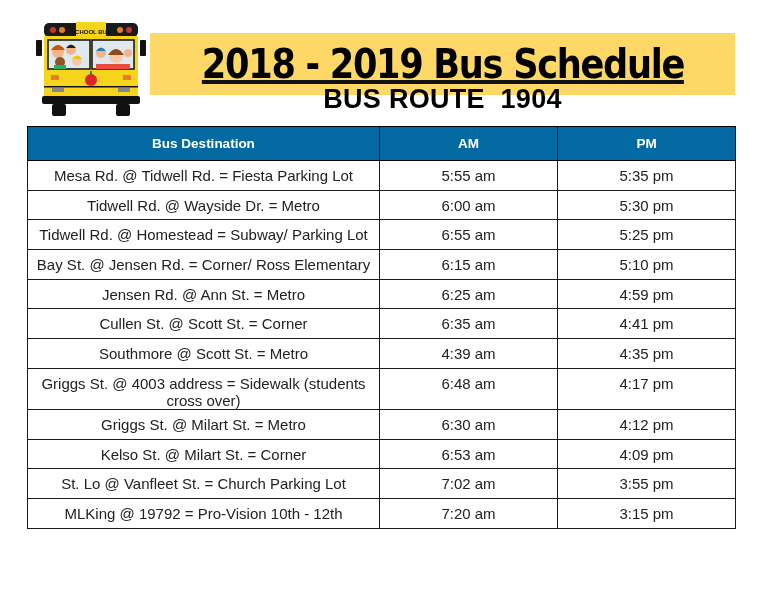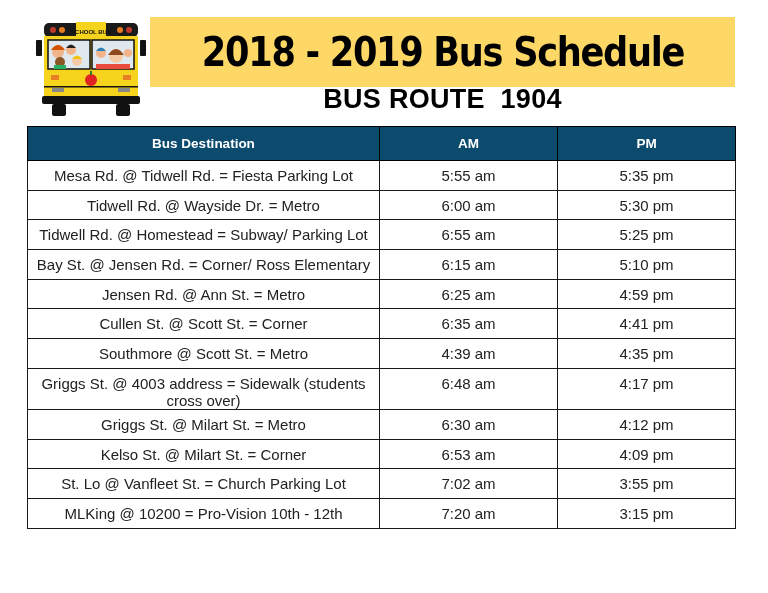--- a/index.html
+++ b/index.html
@@ -2,23 +2,23 @@
 <html><head>
   <meta charset="utf-8">
   <style>
     * { box-sizing: border-box; margin: 0; padding: 0; }
     html, body { width: 768px; height: 593px; background: #ffffff; overflow: hidden; }
     body { position: relative; font-family: "Liberation Sans", "DejaVu Sans", sans-serif; color: #111; }
 
     .bus-logo { position: absolute; left: 36px; top: 20px; width: 110px; height: 98px; }
 
     .title-banner {
-      position: absolute; left: 150px; top: 17px; width: 585px; height: 70px;
+      position: absolute; left: 150px; top: 33px; width: 585px; height: 62px;
       background: #fdd867;
-      display: flex; align-items: center; justify-content: center;
+      display: flex; align-items: center; justify-content: center; text-decoration: underline;
     }
     .title-text {
       font-family: "DejaVu Sans", "Liberation Sans", sans-serif;
       font-weight: bold; font-size: 40px; letter-spacing: -1.5px;
       transform: scaleX(0.88); transform-origin: center;
       color: #000; white-space: nowrap;
     }
     .route-title {
       position: absolute; left: 150px; top: 84px; width: 585px; height: 36px;
       text-align: center; font-size: 27px; font-weight: bold; color: #000;
@@ -27,21 +27,21 @@
     }
 
     .schedule-table {
       position: absolute; left: 27px; top: 126px; width: 708px;
       border-collapse: collapse; table-layout: fixed;
     }
     .schedule-table col.c-dest { width: 352px; }
     .schedule-table col.c-am { width: 178px; }
     .schedule-table col.c-pm { width: 178px; }
     .schedule-table th {
-      background: #0c4a6e; color: #fff; height: 34px;
+      background: #0369a1; color: #fff; height: 34px;
       font-size: 13.5px; font-weight: bold; text-align: center;
       border: 1.5px solid #000;
     }
     .schedule-table td {
       height: 29.7px; font-size: 15px; text-align: center; vertical-align: top;
       padding-top: 6px; color: #222;
       border: 1.5px solid #1a1a1a; background: #fff;
     }
   </style>
 </head>
@@ -166,18 +166,18 @@
       <td>Kelso St. @ Milart St. = Corner</td>
       <td>6:53 am</td>
       <td>4:09 pm</td>
     </tr>
     <tr>
       <td>St. Lo @ Vanfleet St. = Church Parking Lot</td>
       <td>7:02 am</td>
       <td>3:55 pm</td>
     </tr>
     <tr>
-      <td>MLKing  @ 10200 = Pro-Vision 10th - 12th</td>
+      <td>MLKing  @ 19792 = Pro-Vision 10th - 12th</td>
       <td>7:20 am</td>
       <td>3:15 pm</td>
     </tr>
   </tbody>
 </table>
 
 </body></html>

